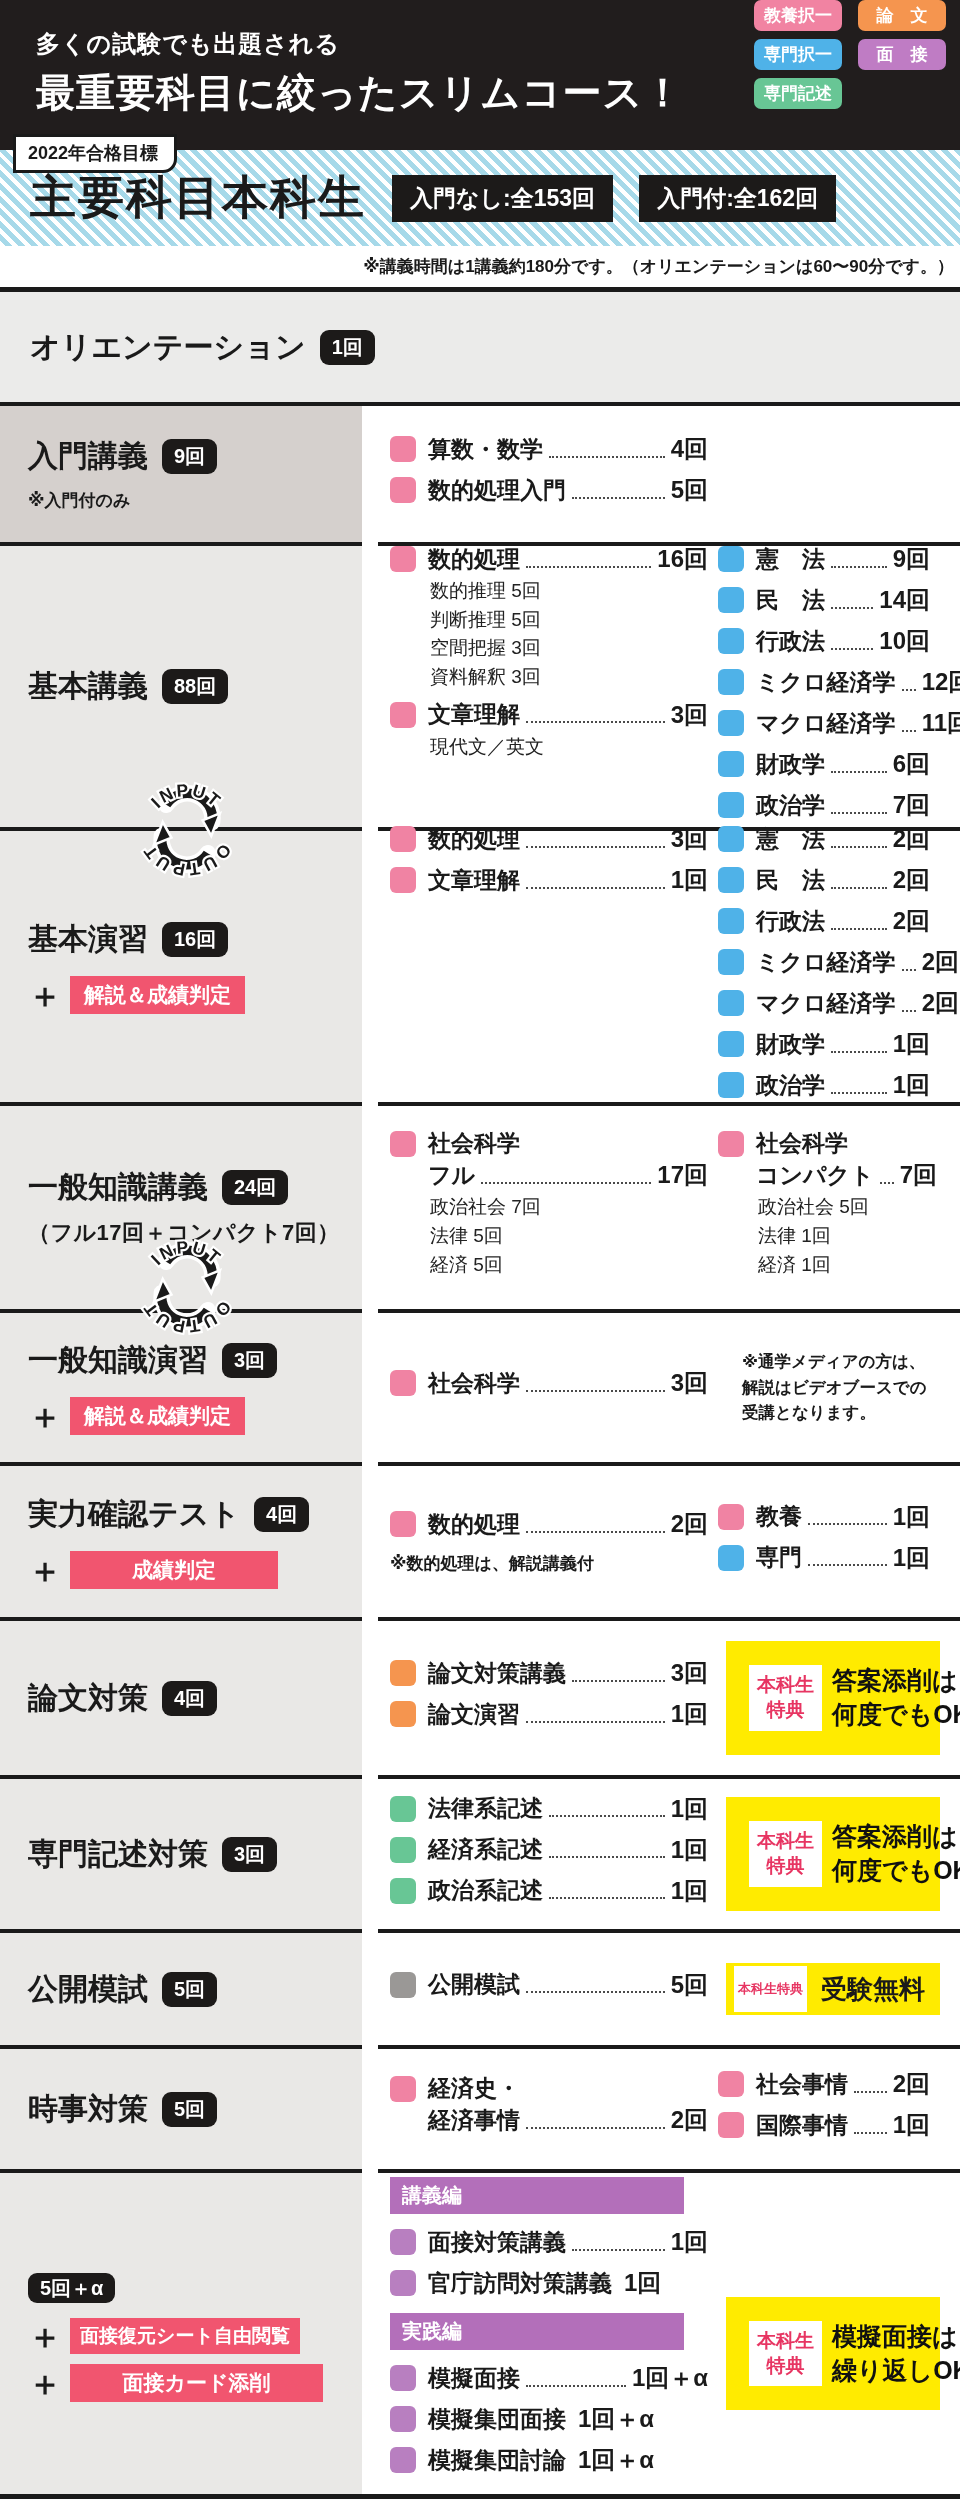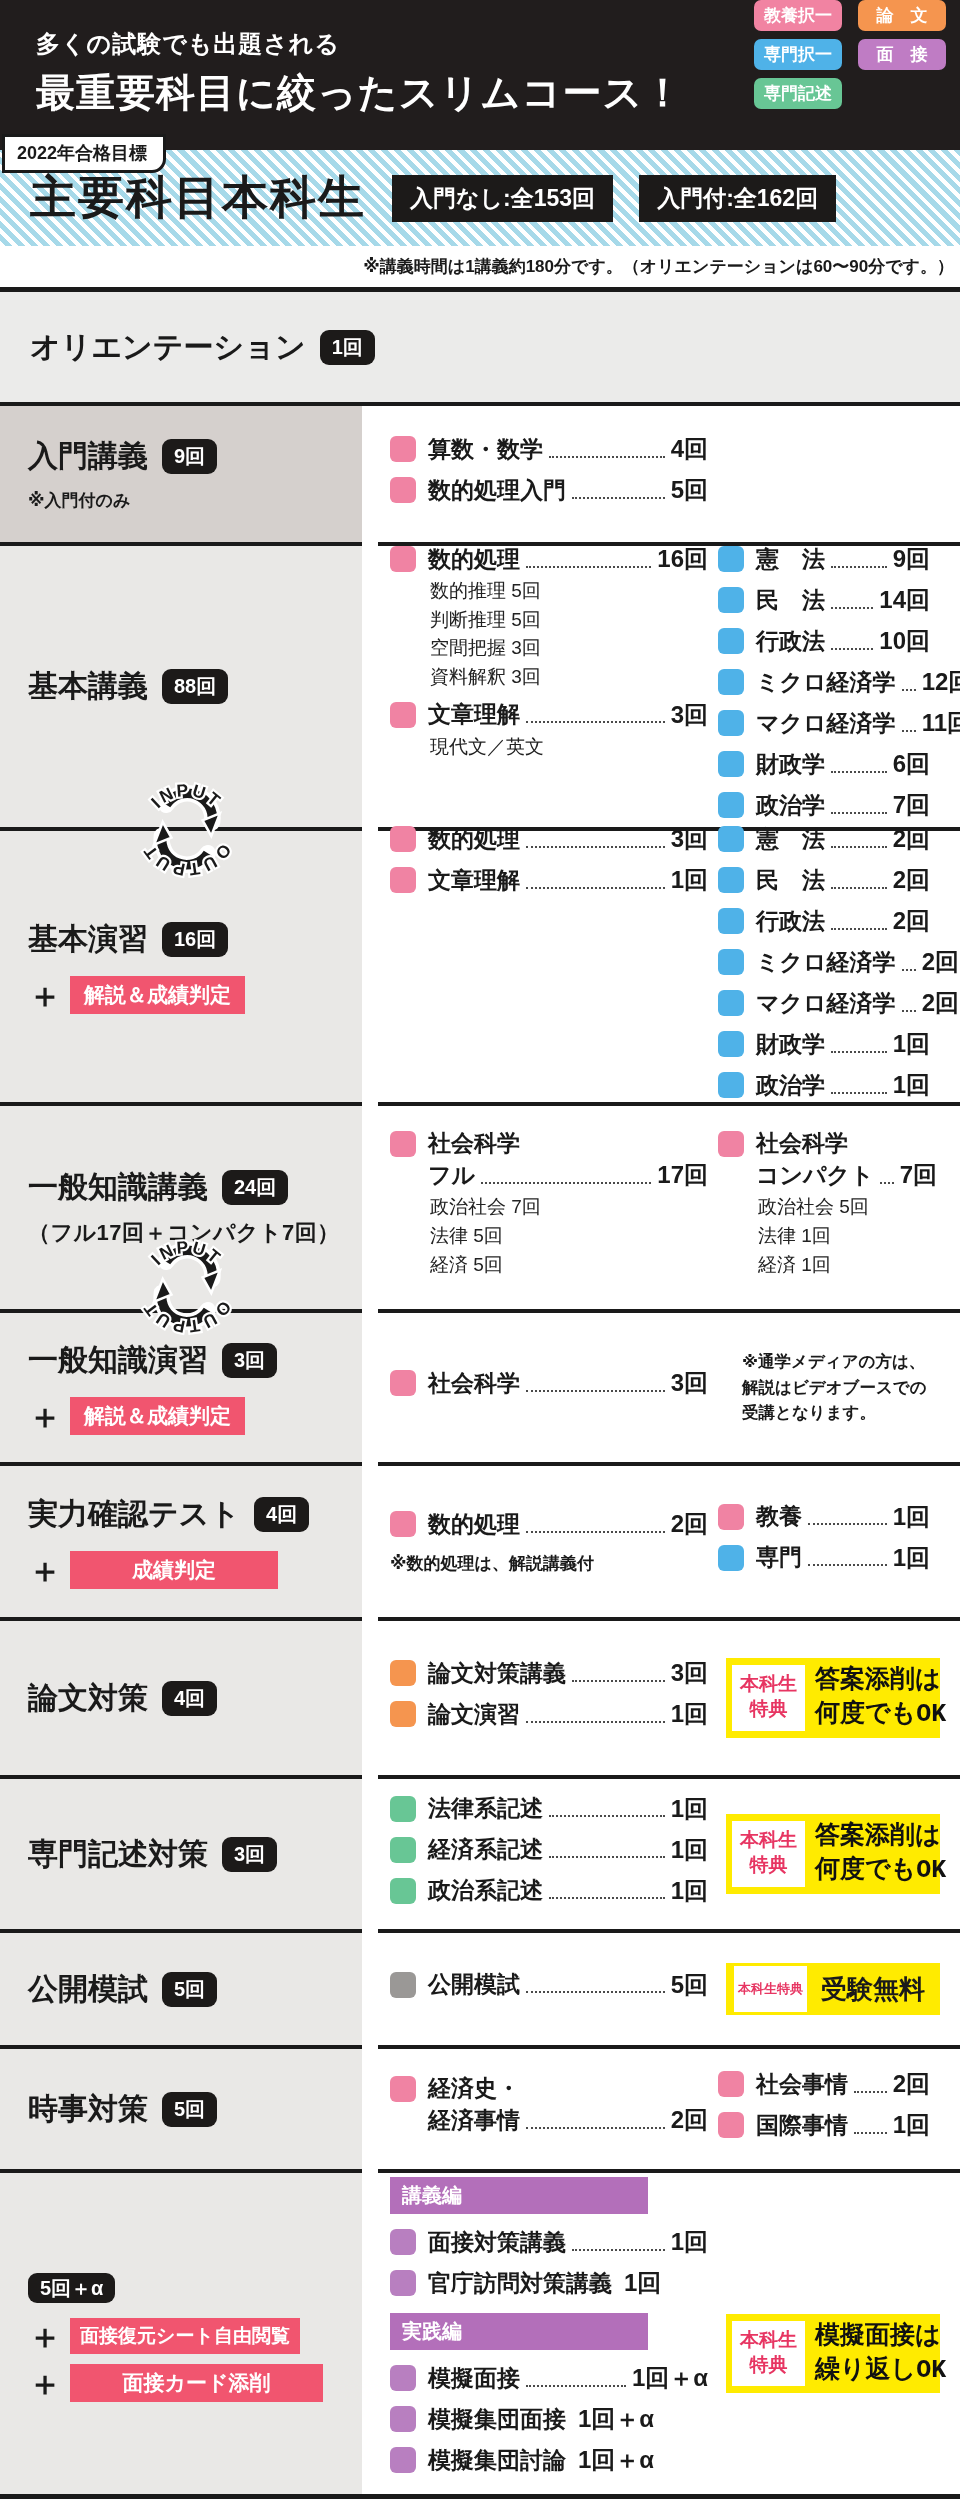--- a/index.html
+++ b/index.html
@@ -4,21 +4,21 @@
 <style>
   html,body{margin:0;padding:0;background:#fff;}
   body{width:960px;font-family:"Liberation Sans","DejaVu Sans",sans-serif;color:#1a1a1a;}
 
   
   .header{position:relative;height:150px;background:#211d1d;overflow:visible;z-index:3;}
   .tagline{position:absolute;left:36px;top:28px;color:#fff;font-size:24px;font-weight:800;letter-spacing:1px;}
   .main-title{position:absolute;left:36px;top:66px;color:#fff;font-size:39px;font-weight:900;letter-spacing:1px;}
   .chips{position:absolute;top:0;right:12px;width:194px;display:flex;flex-wrap:wrap;gap:8px 16px;}
   .chip{width:88px;height:31px;border-radius:7px;color:#fff;font-weight:800;font-size:17px;display:flex;align-items:center;justify-content:center;}
-  .year-badge{position:absolute;left:2px;top:134px;background:#fff;border:3px solid #1a1a1a;border-radius:0 0 14px 0;font-size:18px;font-weight:900;padding:4px 16px 5px 12px;color:#1a1a1a;}
+  .year-badge{position:absolute;left:13px;top:134px;background:#fff;border:3px solid #1a1a1a;border-radius:0 0 14px 0;font-size:18px;font-weight:900;padding:4px 16px 5px 12px;color:#1a1a1a;}
 
   
   .band{height:96px;background:repeating-linear-gradient(45deg,#ffffff 0 4px,#a6d9e9 4px 9px);display:flex;align-items:center;}
   .course-name{font-size:46px;font-weight:900;margin-left:30px;letter-spacing:2px;white-space:nowrap;}
   .count-badge{background:#1c1a19;color:#fff;font-size:23px;font-weight:800;padding:8px 18px;margin-left:26px;white-space:nowrap;}
 
   .note-row{height:41px;display:flex;align-items:center;justify-content:flex-end;padding-right:6px;font-size:17px;font-weight:600;}
 
   
   .table{position:relative;border-top:5px solid #1a1a1a;border-bottom:5px solid #1a1a1a;}
@@ -57,29 +57,29 @@
   .iline{display:flex;align-items:center;font-size:23px;font-weight:600;width:100%;}
   .ilbl{white-space:pre;}
   .leader{flex:1;border-bottom:2px dotted #4a4a4a;height:15px;margin:0 6px;min-width:14px;align-self:center;}
   .gap{width:12px;flex:none;}
   .cnt{font-size:24px;font-weight:600;white-space:nowrap;}
   .isub{font-size:19px;font-weight:500;color:#222;margin:4px 0 0 2px;line-height:1.3;}
 
   .side-note{width:198px;font-size:16.5px;font-weight:600;line-height:1.55;margin-left:auto;}
   .col-note{font-size:17px;font-weight:600;margin-top:12px;}
 
-  .bonus{background:#ffeb00;display:flex;align-items:center;padding:6px;box-sizing:border-box;width:214px;margin-left:auto;font-family:Liberation Mono, monospace;}
+  .bonus{background:#ffeb00;display:flex;align-items:center;padding:23px;box-sizing:border-box;width:214px;margin-left:auto;}
   .bonus-tag{background:#fff;color:#e73562;font-weight:800;font-size:19px;line-height:1.3;text-align:center;padding:8px 8px;margin-right:10px;flex:none;}
   .bonus-tag span{display:block;}
   .bonus-text{font-size:25px;font-weight:800;color:#111;line-height:1.35;white-space:nowrap;}
   .bonus-inline{background:#ffeb00;display:flex;align-items:center;padding:7px 8px;box-sizing:border-box;width:214px;height:52px;margin-left:auto;}
   .bonus-inline .btag{background:#fff;color:#e73562;font-size:13px;font-weight:800;padding:14px 4px;margin-right:14px;flex:none;}
   .bonus-inline .btext{font-size:26px;font-weight:800;}
 
-  .purple-bar{background:#b36fba;color:#fff;font-size:20px;font-weight:800;padding:5px 12px;width:258px;box-sizing:border-box;margin-bottom:12px;}
+  .purple-bar{background:#b36fba;color:#fff;font-size:20px;font-weight:800;padding:5px 12px;width:294px;box-sizing:border-box;margin-bottom:12px;}
   .grp{margin-bottom:14px;}
 
   .io-icon{position:absolute;left:135px;z-index:2;}
 
   .mensetsu-bonus-wrap{flex:1;display:flex;align-items:center;}
 </style>
 </head>
 <body>
 
 <div class="header">

